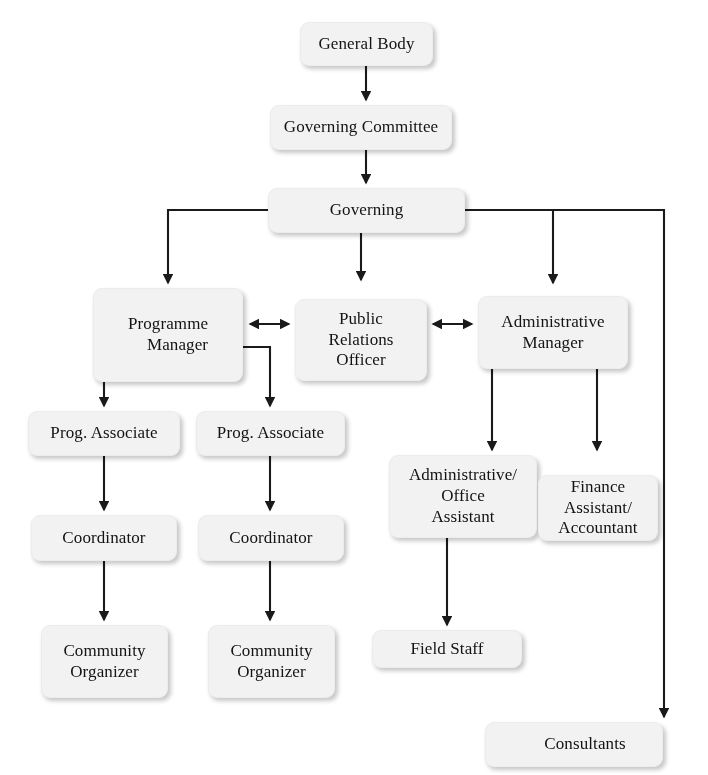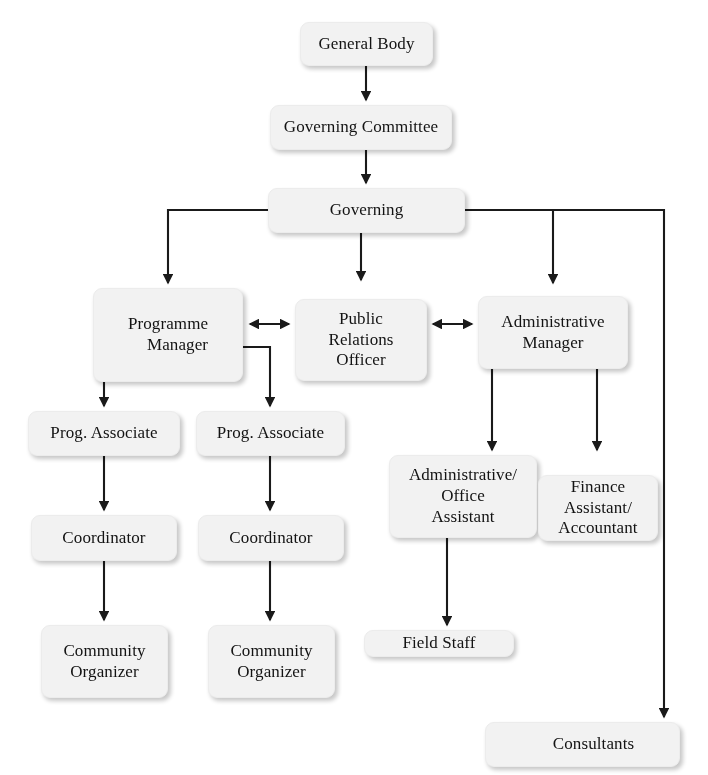--- a/index.html
+++ b/index.html
@@ -119,29 +119,29 @@
         <span>Finance
 Assistant/
 Accountant</span>
       </div>
       <div class="node" style="left: 31px; top: 515px; width: 146px; height: 46px;">
         <span>Coordinator</span>
       </div>
       <div class="node" style="left: 198px; top: 515px; width: 146px; height: 46px;">
         <span>Coordinator</span>
       </div>
-      <div class="node" style="left: 364px; top: 630px; width: 150px; height: 27px;">
+      <div class="node" style="left: 372px; top: 630px; width: 150px; height: 38px;">
         <span>Field Staff</span>
       </div>
       <div class="node" style="left: 41px; top: 625px; width: 127px; height: 73px;">
         <span>Community
 Organizer</span>
       </div>
       <div class="node" style="left: 208px; top: 625px; width: 127px; height: 73px;">
         <span>Community
 Organizer</span>
       </div>
-      <div class="node" style="left: 485px; top: 722px; width: 195px; height: 45px; padding-left: 22px;">
+      <div class="node" style="left: 485px; top: 722px; width: 178px; height: 45px; padding-left: 22px;">
         <span>Consultants</span>
       </div>
     </div>
 
 </div>
 
 </body></html>

